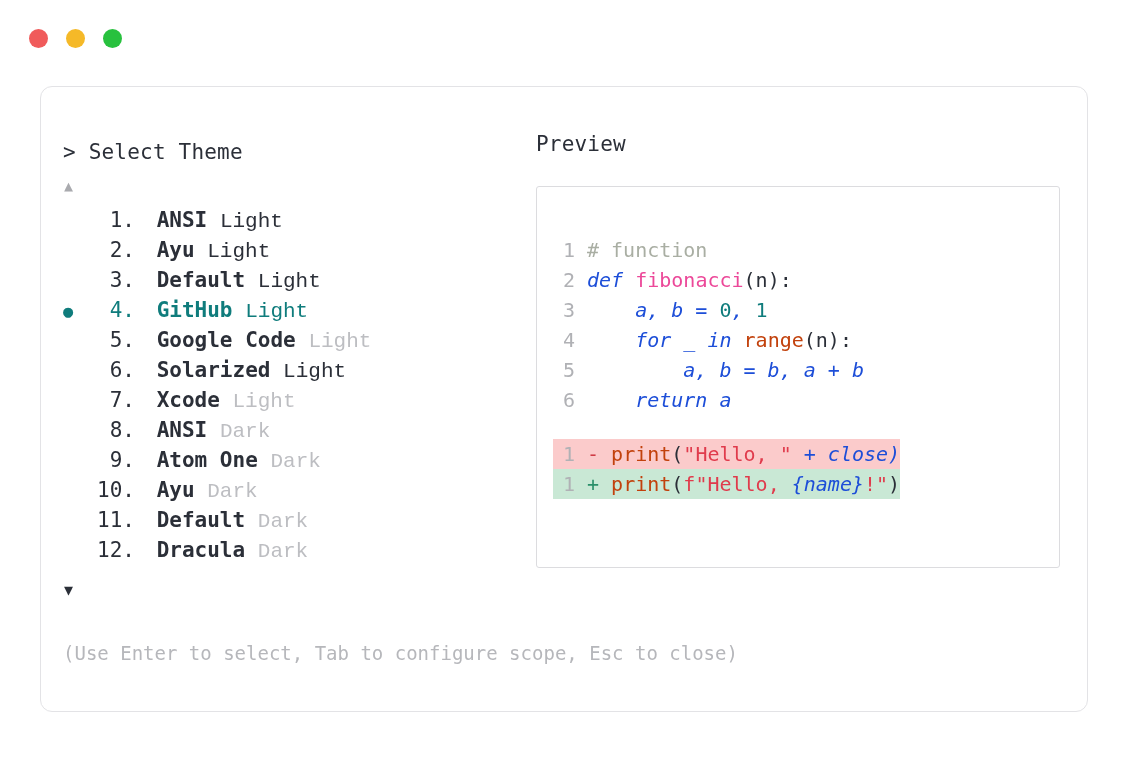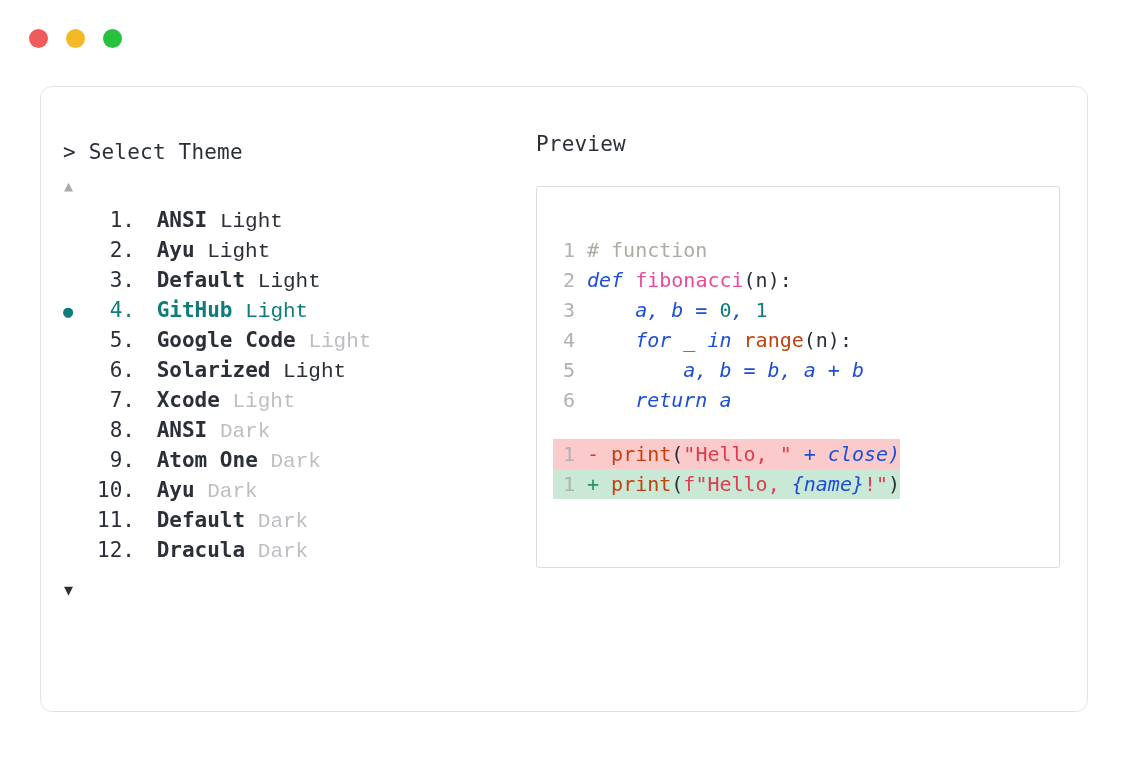--- a/index.html
+++ b/index.html
@@ -234,13 +234,14 @@
               <div class="diff-line diff-add">
                 <span class="diff-inner" style="background: rgb(201, 232, 213);"><span class="ln">1</span><span class="sign-add">+ </span><span class="code-body"><span class="tok-builtin">print</span><span class="tok-punct">(</span><span class="tok-str">f"Hello, </span><span class="tok-plain">{name}</span><span class="tok-str">!"</span><span class="tok-punct">)</span></span></span>
               </div>
             </div>
         </div>
       </div>
     </div>
 
   </div>
 
+  <div class="hint">(Use Enter to select, Tab to configure scope, Esc to close)</div>
 </div>
 
 </body></html>

